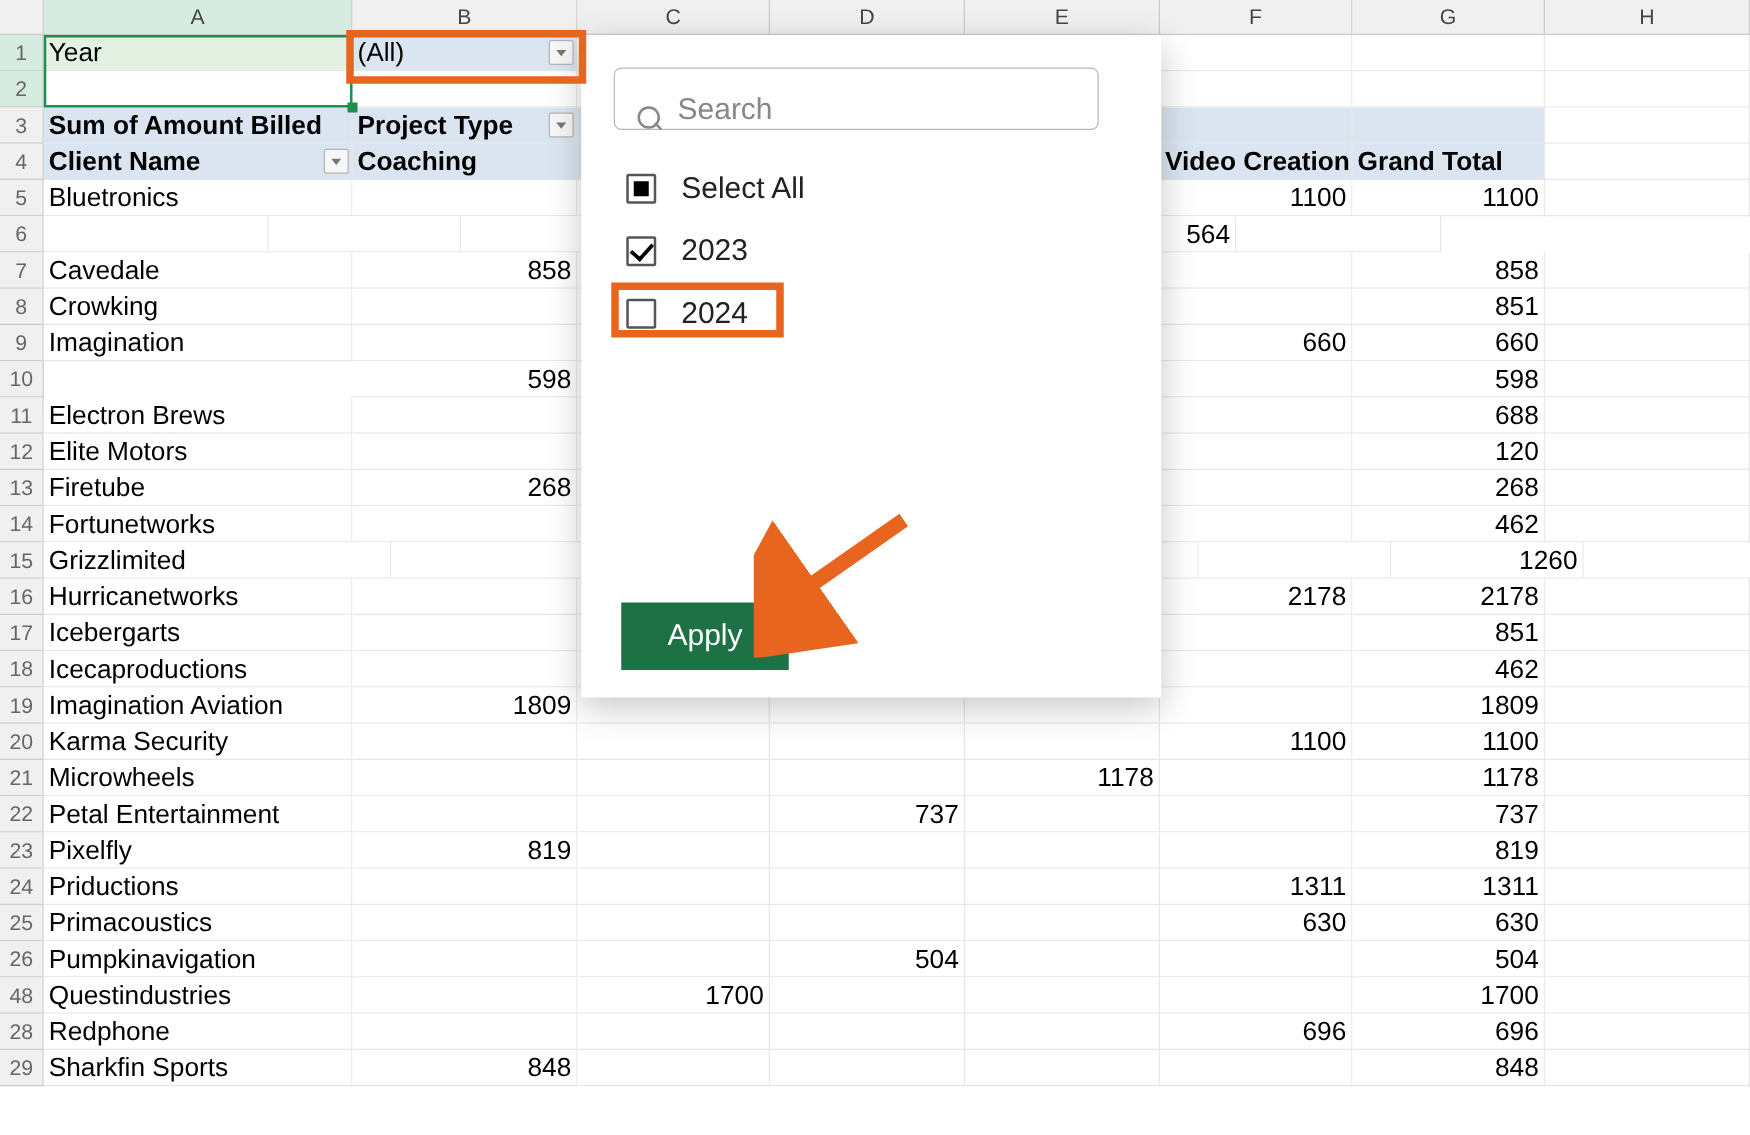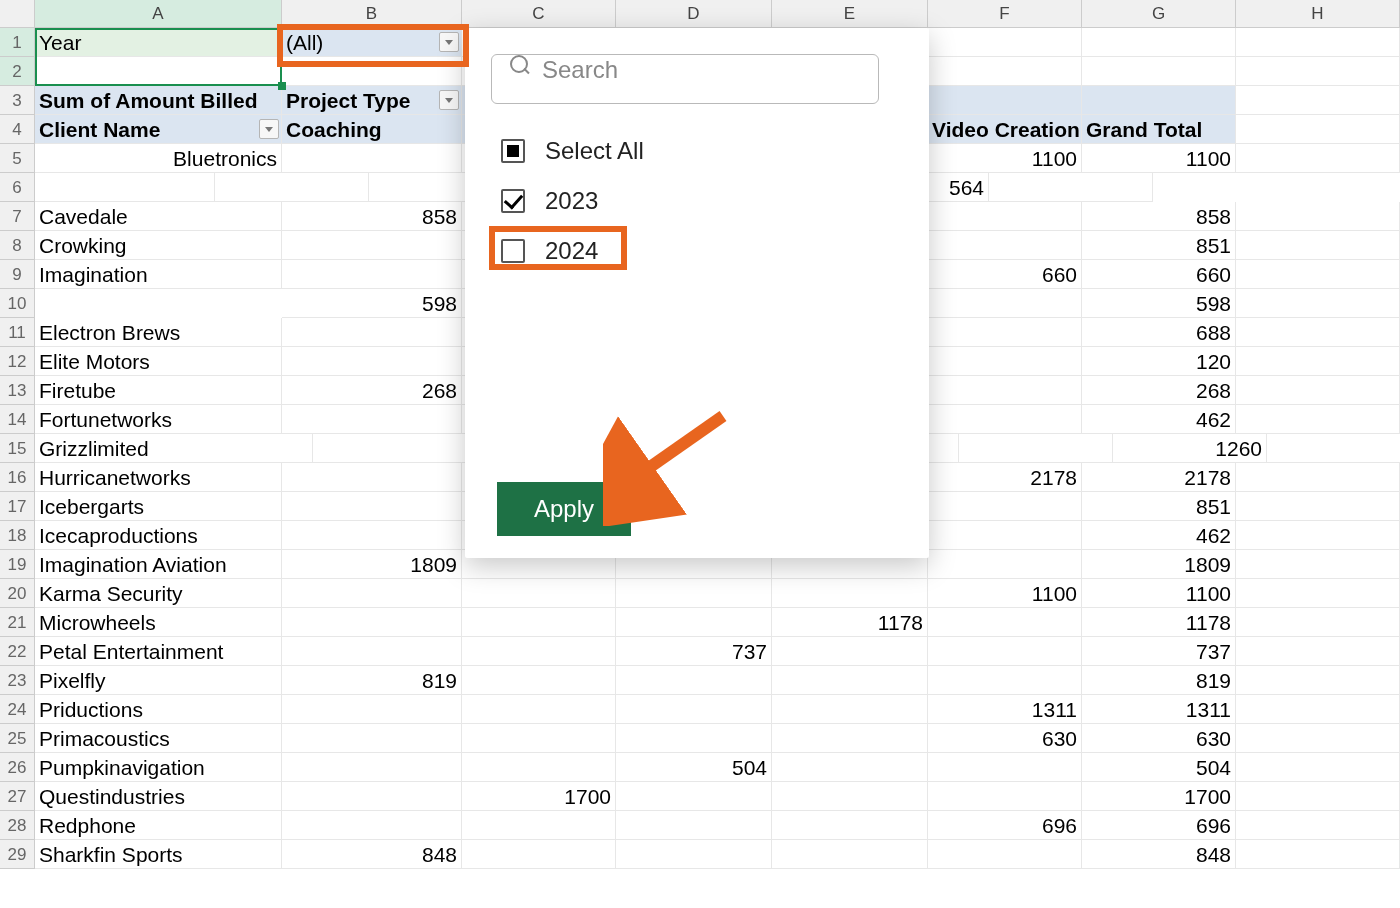--- a/index.html
+++ b/index.html
@@ -156,21 +156,21 @@
     box-shadow: 0 8px 28px rgba(0,0,0,0.22);
     z-index: 40;
     padding: 26px;
     font-size: 24px;
   }
   .search-box {
     width: 388px; height: 50px;
     border: 1px solid #b9b9b9;
     border-radius: 6px;
     display: flex;
-    align-items: flex-start;
+    align-items: flex-end;
     padding: 0 18px;
     color: #888;
     font-size: 24px;
   }
   .search-box input {
     border: none; outline: none;
     font-size: 24px;
     flex: 1;
     margin-left: 12px;
     color: #333;
@@ -283,21 +283,21 @@
       <div class="row-head">17</div>
       <div class="row-head">18</div>
       <div class="row-head">19</div>
       <div class="row-head">20</div>
       <div class="row-head">21</div>
       <div class="row-head">22</div>
       <div class="row-head">23</div>
       <div class="row-head">24</div>
       <div class="row-head">25</div>
       <div class="row-head">26</div>
-      <div class="row-head">27</div>
+      <div class="row-head">48</div>
       <div class="row-head">28</div>
       <div class="row-head">29</div>
     </div>
 
   <div class="pivot-header-bg" style="top:28px"></div>
   <div class="pivot-row-band"></div>
   <div class="sel-fill" style="left:35px;top:28px;width:247px;height:29px"></div>
 
   <div class="grid" id="grid">
       <div class="grid-row">
@@ -334,21 +334,21 @@
         <div class="cell left inpivot-head bold" style="width: 247px;">Client Name<span class="dd-btn"></span></div>
         <div class="cell left inpivot-head bold" style="width: 180px;">Coaching</div>
         <div class="cell left inpivot-head" style="width: 154px;"></div>
         <div class="cell left inpivot-head" style="width: 156px;"></div>
         <div class="cell left inpivot-head" style="width: 156px;"></div>
         <div class="cell left inpivot-head bold" style="width: 154px;">Video Creation</div>
         <div class="cell left inpivot-head bold" style="width: 154px;">Grand Total</div>
         <div class="cell left" style="width: 164px;"></div>
       </div>
       <div class="grid-row">
-        <div class="cell left" style="width: 247px; text-align: right;">Bluetronics</div>
+        <div class="cell left" style="width: 247px;">Bluetronics</div>
         <div class="cell right" style="width: 180px;"></div>
         <div class="cell right" style="width: 154px;"></div>
         <div class="cell right" style="width: 156px;"></div>
         <div class="cell right" style="width: 156px;"></div>
         <div class="cell right" style="width: 154px;">1100</div>
         <div class="cell right" style="width: 154px;">1100</div>
         <div class="cell left" style="width: 164px;"></div>
       </div>
       <div class="grid-row">
         <div class="cell right" style="width: 180px;"></div>

